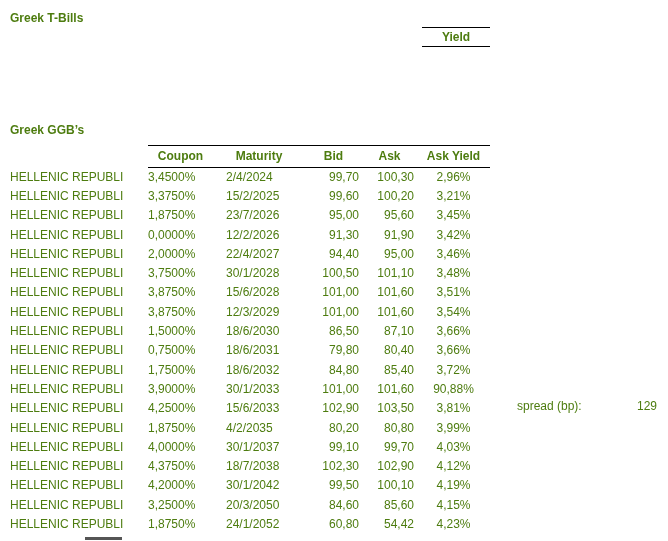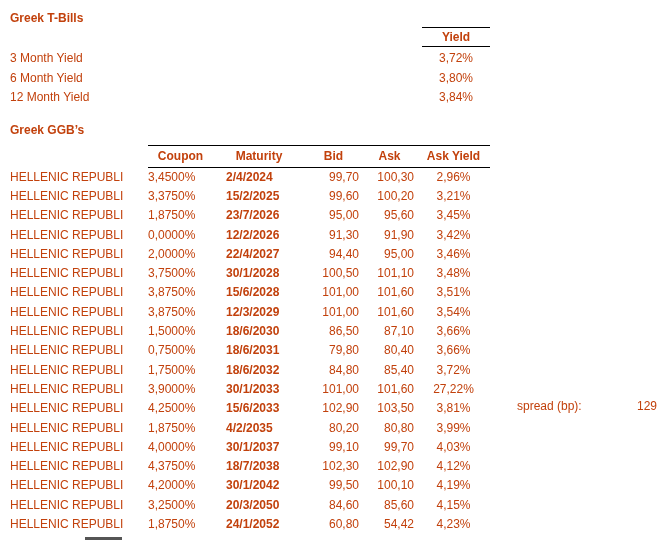--- a/index.html
+++ b/index.html
@@ -1,21 +1,21 @@
 <!DOCTYPE html>
 <html><head>
 <meta charset="utf-8">
 <style>
   html, body { margin: 0; padding: 0; background: #ffffff; }
   .sheet {
     position: relative;
     width: 668px;
     height: 541px;
     background: #ffffff;
-    color: #c2410c;
+    color: #4d7c0f;
     font-family: "Liberation Sans", sans-serif;
     font-size: 12px;
     overflow: hidden;
   }
   .title {
     position: absolute;
     left: 10px;
     font-weight: bold;
     white-space: nowrap;
   }
@@ -74,21 +74,21 @@
     text-align: center;
   }
   .col-name     { width: 138px; }
   .col-coupon   { width: 65px;  }
   .col-maturity { width: 92px;  }
   .col-bid      { width: 57px;  }
   .col-ask      { width: 55px;  }
   .col-askyield { width: 73px;  }
   td.c-name     { text-align: left; }
   td.c-coupon   { text-align: left; padding-right: 8px; }
-  td.c-maturity { text-align: left;  padding-left: 13px; font-weight: bold; }
+  td.c-maturity { text-align: left;  padding-left: 13px; }
   td.c-bid      { text-align: right; padding-right: 3px; }
   td.c-ask      { text-align: right; padding-right: 3px; }
   td.c-askyield { text-align: center; }
 
   
   .spread {
     position: absolute;
     left: 517px;
     top: 398px;
     width: 140px;
@@ -111,37 +111,20 @@
 </style>
 </head>
 <body>
 
 <div class="sheet">
 
   <div class="title tbills-title">Greek T-Bills</div>
 
   <div class="yield-header">Yield</div>
 
-  <div class="tbill-rows">
-
-      <div class="tbill-row">
-        <div class="tbill-label">3 Month Yield</div>
-        <div class="tbill-value">3,72%</div>
-      </div>
-
-      <div class="tbill-row">
-        <div class="tbill-label">6 Month Yield</div>
-        <div class="tbill-value">3,80%</div>
-      </div>
-
-      <div class="tbill-row">
-        <div class="tbill-label">12 Month Yield</div>
-        <div class="tbill-value">3,84%</div>
-      </div>
-    </div>
 
   <div class="title ggb-title">Greek GGB’s</div>
 
   <table class="ggb-table">
     <colgroup>
       <col class="col-name">
         <col class="col-coupon">
         <col class="col-maturity">
       <col class="col-bid">
         <col class="col-ask">
@@ -257,21 +240,21 @@
           <td class="c-ask">85,40</td>
           <td class="c-askyield">3,72%</td>
         </tr>
 
         <tr>
           <td class="c-name">HELLENIC REPUBLI</td>
           <td class="c-coupon">3,9000%</td>
           <td class="c-maturity">30/1/2033</td>
           <td class="c-bid">101,00</td>
           <td class="c-ask">101,60</td>
-          <td class="c-askyield">27,22%</td>
+          <td class="c-askyield">90,88%</td>
         </tr>
 
         <tr>
           <td class="c-name">HELLENIC REPUBLI</td>
           <td class="c-coupon">4,2500%</td>
           <td class="c-maturity">15/6/2033</td>
           <td class="c-bid">102,90</td>
           <td class="c-ask">103,50</td>
           <td class="c-askyield">3,81%</td>
         </tr>

